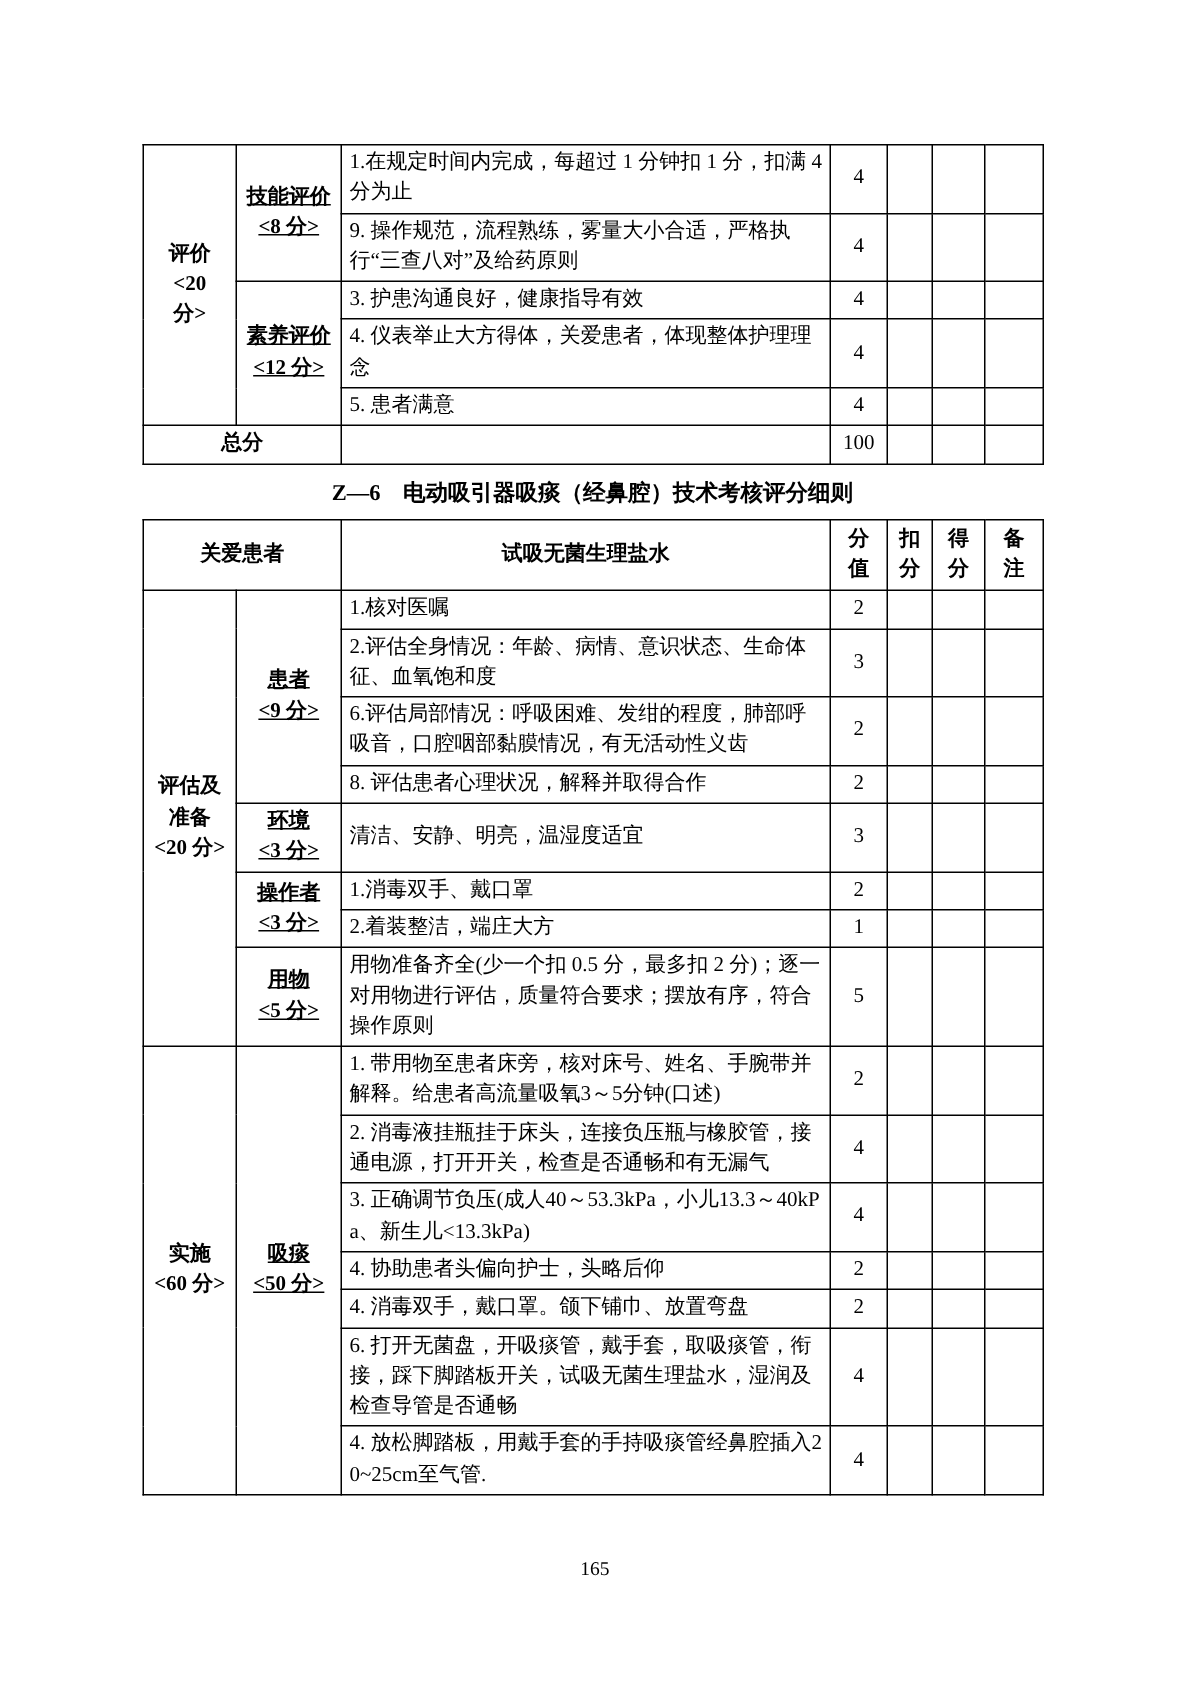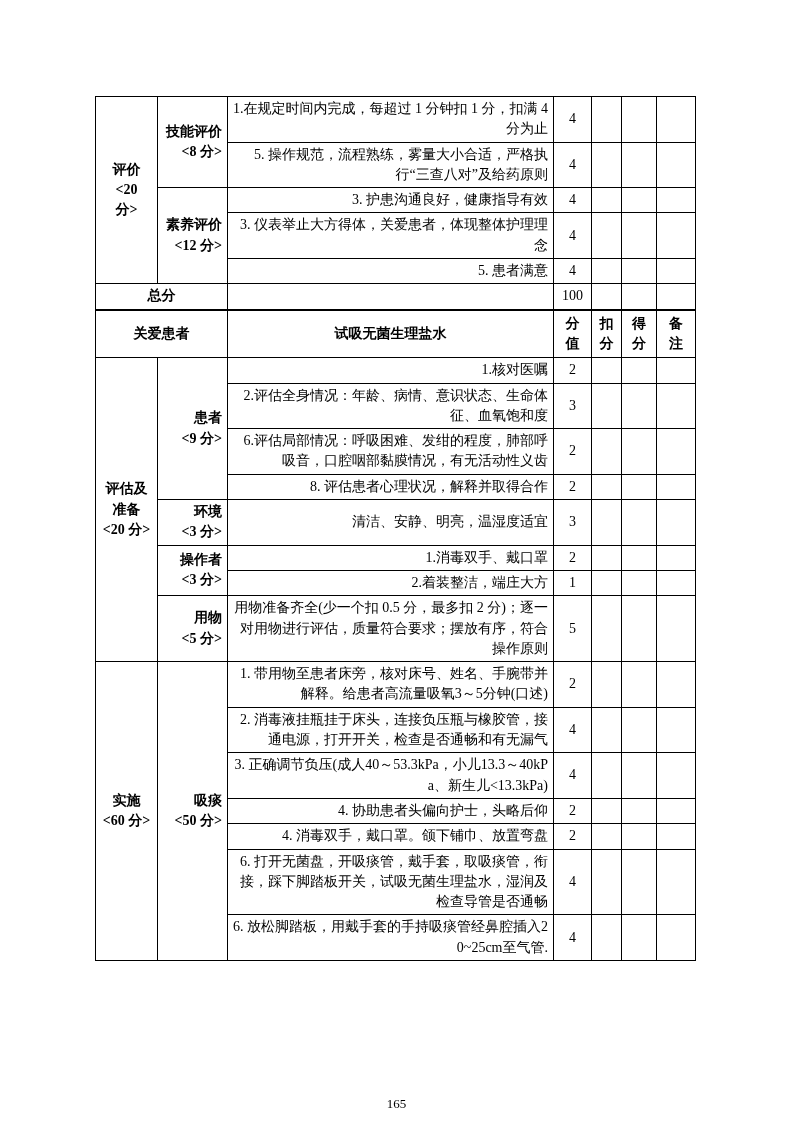--- a/index.html
+++ b/index.html
@@ -35,36 +35,37 @@
     padding: 3px 2px;
   }
   .grouplabel {
     font-weight: bold;
     text-align: center;
     padding: 2px 2px;
     margin-left: 39px;
   }
   .sublabel {
     font-weight: bold;
-    text-align: right;
+    text-align: center;
     padding: 2px 3px;
-  }
-  .criteria { text-align: right; margin-top: 45px; }
+    text-decoration: underline;
+  }
+  .criteria { text-align: left; margin-top: 45px; }
   .center { text-align: center; padding-left: 2px; padding-right: 2px; }
   .prewrap { white-space: pre-line; }
   .section-title {
     width: 600px;
     text-align: center;
     font-weight: bold;
     font-size: 15px;
     margin: 9px 0 8px 0;
   }
   .page-number {
     position: absolute;
-    left: 0; top: 1096px;
+    left: 0; top: 1038px;
     width: 793px;
     text-align: center;
     font-size: 13px;
   }
 </style>
 </head>
 <body>
 
 <div class="page">
 
@@ -84,36 +85,36 @@
 &lt;20
 分&gt;</td>
         <td rowspan="2" class="sublabel">技能评价&lt;8 分&gt;</td>
         <td class="criteria">1.在规定时间内完成，每超过 1 分钟扣 1 分，扣满 4 分为止</td>
         <td class="center">4</td>
         <td></td>
         <td></td>
         <td></td>
       </tr>
       <tr>
-        <td class="criteria">5. 操作规范，流程熟练，雾量大小合适，严格执行“三查八对”及给药原则</td>
+        <td class="criteria">9. 操作规范，流程熟练，雾量大小合适，严格执行“三查八对”及给药原则</td>
         <td class="center">4</td>
         <td></td>
         <td></td>
         <td></td>
       </tr>
       <tr>
         <td rowspan="3" class="sublabel">素养评价&lt;12 分&gt;</td>
         <td class="criteria">3. 护患沟通良好，健康指导有效</td>
         <td class="center">4</td>
         <td></td>
         <td></td>
         <td></td>
       </tr>
       <tr>
-        <td class="criteria">3. 仪表举止大方得体，关爱患者，体现整体护理理念</td>
+        <td class="criteria">4. 仪表举止大方得体，关爱患者，体现整体护理理念</td>
         <td class="center">4</td>
         <td></td>
         <td></td>
         <td></td>
       </tr>
       <tr>
         <td class="criteria">5. 患者满意</td>
         <td class="center">4</td>
         <td></td>
         <td></td>
@@ -123,20 +124,21 @@
         <td colspan="2" class="grouplabel">总分</td>
         <td></td>
         <td class="center">100</td>
         <td></td>
         <td></td>
         <td></td>
       </tr>
     </tbody>
   </table>
 
+  <div class="section-title">Z—6　电动吸引器吸痰（经鼻腔）技术考核评分细则</div>
 
   <table class="score-table">
     <colgroup>
       <col style="width:62px">
         <col style="width:70px">
         <col style="width:326px">
       <col style="width:38px">
         <col style="width:30px">
         <col style="width:35px">
         <col style="width:39px">
@@ -263,21 +265,21 @@
         <td></td>
       </tr>
       <tr>
         <td class="criteria">6. 打开无菌盘，开吸痰管，戴手套，取吸痰管，衔接，踩下脚踏板开关，试吸无菌生理盐水，湿润及检查导管是否通畅</td>
         <td class="center">4</td>
         <td></td>
         <td></td>
         <td></td>
       </tr>
       <tr>
-        <td class="criteria">6. 放松脚踏板，用戴手套的手持吸痰管经鼻腔插入20~25cm至气管.</td>
+        <td class="criteria">4. 放松脚踏板，用戴手套的手持吸痰管经鼻腔插入20~25cm至气管.</td>
         <td class="center">4</td>
         <td></td>
         <td></td>
         <td></td>
       </tr>
     </tbody>
   </table>
 
   <div class="page-number">165</div>
 

